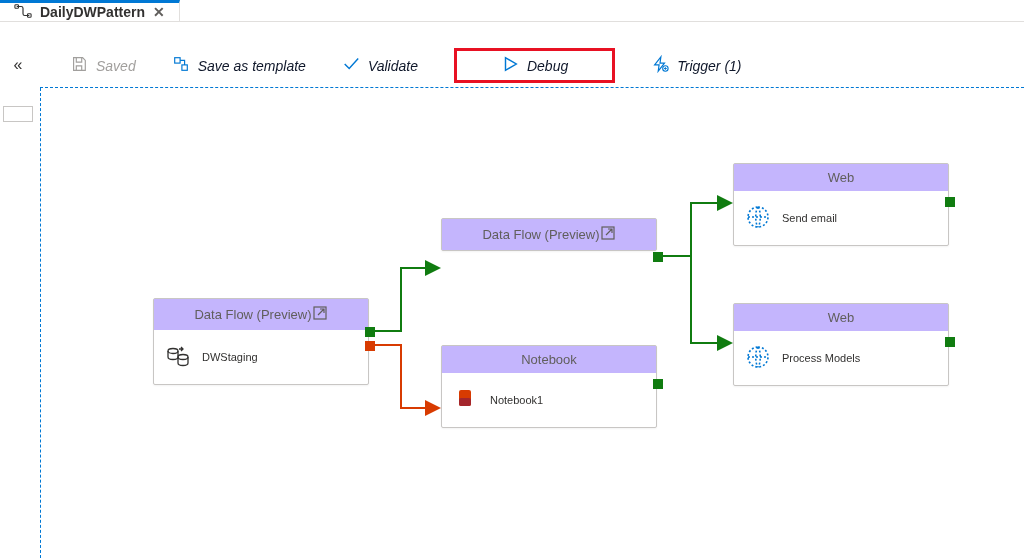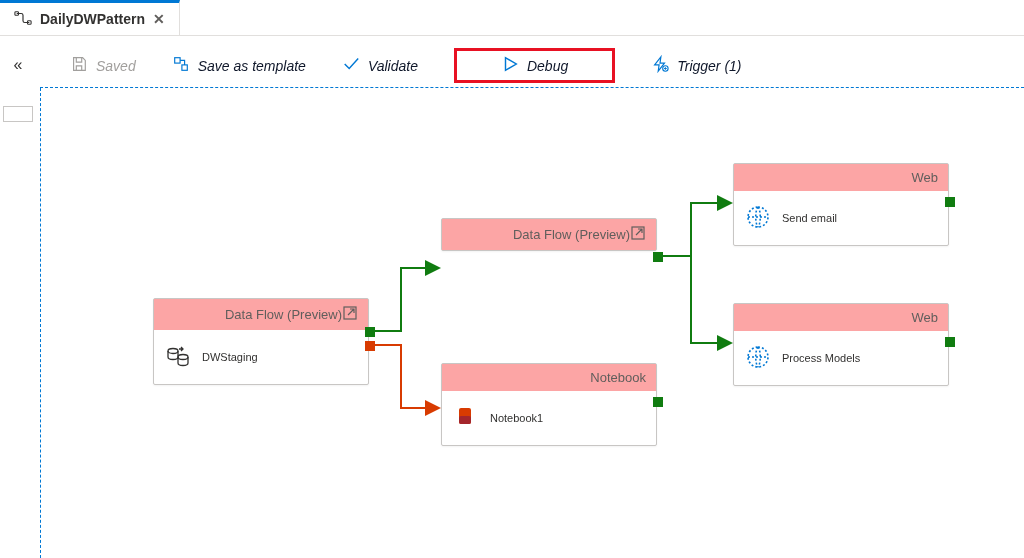--- a/index.html
+++ b/index.html
@@ -1,35 +1,35 @@
 <!DOCTYPE html>
 <html><head>
 <meta charset="utf-8">
 <style>
   * { box-sizing: border-box; margin: 0; padding: 0; }
   body { font-family: "Segoe UI", Arial, sans-serif; font-size: 14px; color: #323130; background: #fff; width: 1024px; height: 558px; overflow: hidden; position: relative; }
 
-  .tab-bar { height: 36px; display: flex; align-items: stretch; border-bottom: 1px solid #e1dfdd; }
+  .tab-bar { height: 22px; display: flex; align-items: stretch; border-bottom: 1px solid #e1dfdd; }
   .tab { display: flex; align-items: center; gap: 8px; padding: 0 14px; border-top: 3px solid #0078d4; border-right: 1px solid #e1dfdd; font-weight: 600; }
   .tab .close { font-size: 14px; color: #605e5c; }
 
   .left-rail { position: absolute; top: 48px; left: 0; width: 36px; height: 510px; display: flex; flex-direction: column; align-items: center; gap: 8px; }
   .collapse-btn { font-size: 16px; padding-top: 8px; cursor: pointer; }
   .rail-box { width: 30px; height: 16px; border: 1px solid #c8c6c4; background: #fff; margin-top: 24px; }
 
   .toolbar { position: absolute; top: 44px; left: 40px; right: 0; height: 44px; display: flex; align-items: center; gap: 36px; padding-left: 30px; border-bottom: 1px dashed #0078d4; font-style: italic; }
   .tb-item { display: flex; align-items: center; gap: 8px; cursor: pointer; color: #0f172a; }
   .tb-item.disabled { color: #a19f9d; }
   .tb-item svg { width: 18px; height: 18px; flex-shrink: 0; }
   .debug-highlight { border: 3px solid #e81123; padding: 4px 44px; }
 
   .canvas { position: absolute; top: 88px; left: 40px; right: 0; bottom: 0; border-left: 1px dashed #0078d4; }
 
   .node { position: absolute; width: 216px; border: 1px solid #c8c6c4; border-radius: 2px; background: #fff; box-shadow: 0 1px 2px rgba(0,0,0,0.05); }
-  .node-header { background: #fca5a5; color: #605e5c; font-size: 13px; padding: 6px 10px; display: flex; justify-content: flex-end; align-items: center; }
+  .node-header { background: #c4b5fd; color: #605e5c; font-size: 13px; padding: 6px 10px; display: flex; justify-content: center; align-items: center; }
   .node-body { padding: 14px 12px; display: flex; align-items: center; gap: 12px; font-size: 11px; }
   .open-icon svg { width: 16px; height: 16px; }
 
   .port-out { position: absolute; right: -7px; width: 10px; height: 10px; background: #107c10; }
   .port-out.fail { background: #d83b01; }
 
   svg.connectors { position: absolute; top: 0; left: 0; width: 100%; height: 100%; pointer-events: none; }
 
   .icon-dataflow-svg, .icon-web-svg, .icon-notebook-svg { width: 24px; height: 24px; }
 </style>
@@ -157,21 +157,21 @@
       <span class="open-icon">
         <svg viewBox="0 0 16 16">
             <rect x="2" y="2" width="12" height="12" fill="none" stroke="#605e5c" stroke-width="1.2"></rect>
             <path d="M6 10L12 4M8 4h4v4" fill="none" stroke="#605e5c" stroke-width="1.2"></path>
           </svg>
       </span>
     </div>
     <div class="port-out" style="top:33px;"></div>
   </div>
 
-  <div class="node" style="top:275px; left:400px;">
+  <div class="node" style="top:257px; left:400px;">
     <div class="node-header">
       <span>Notebook</span>
     </div>
     <div class="node-body">
       <span>
         <svg class="icon-notebook-svg" viewBox="0 0 24 24">
             <rect x="5" y="3" width="12" height="16" rx="2" fill="#d83b01"></rect>
             <rect x="5" y="11" width="12" height="8" rx="2" fill="#a4262c"></rect>
           </svg>
       </span>

